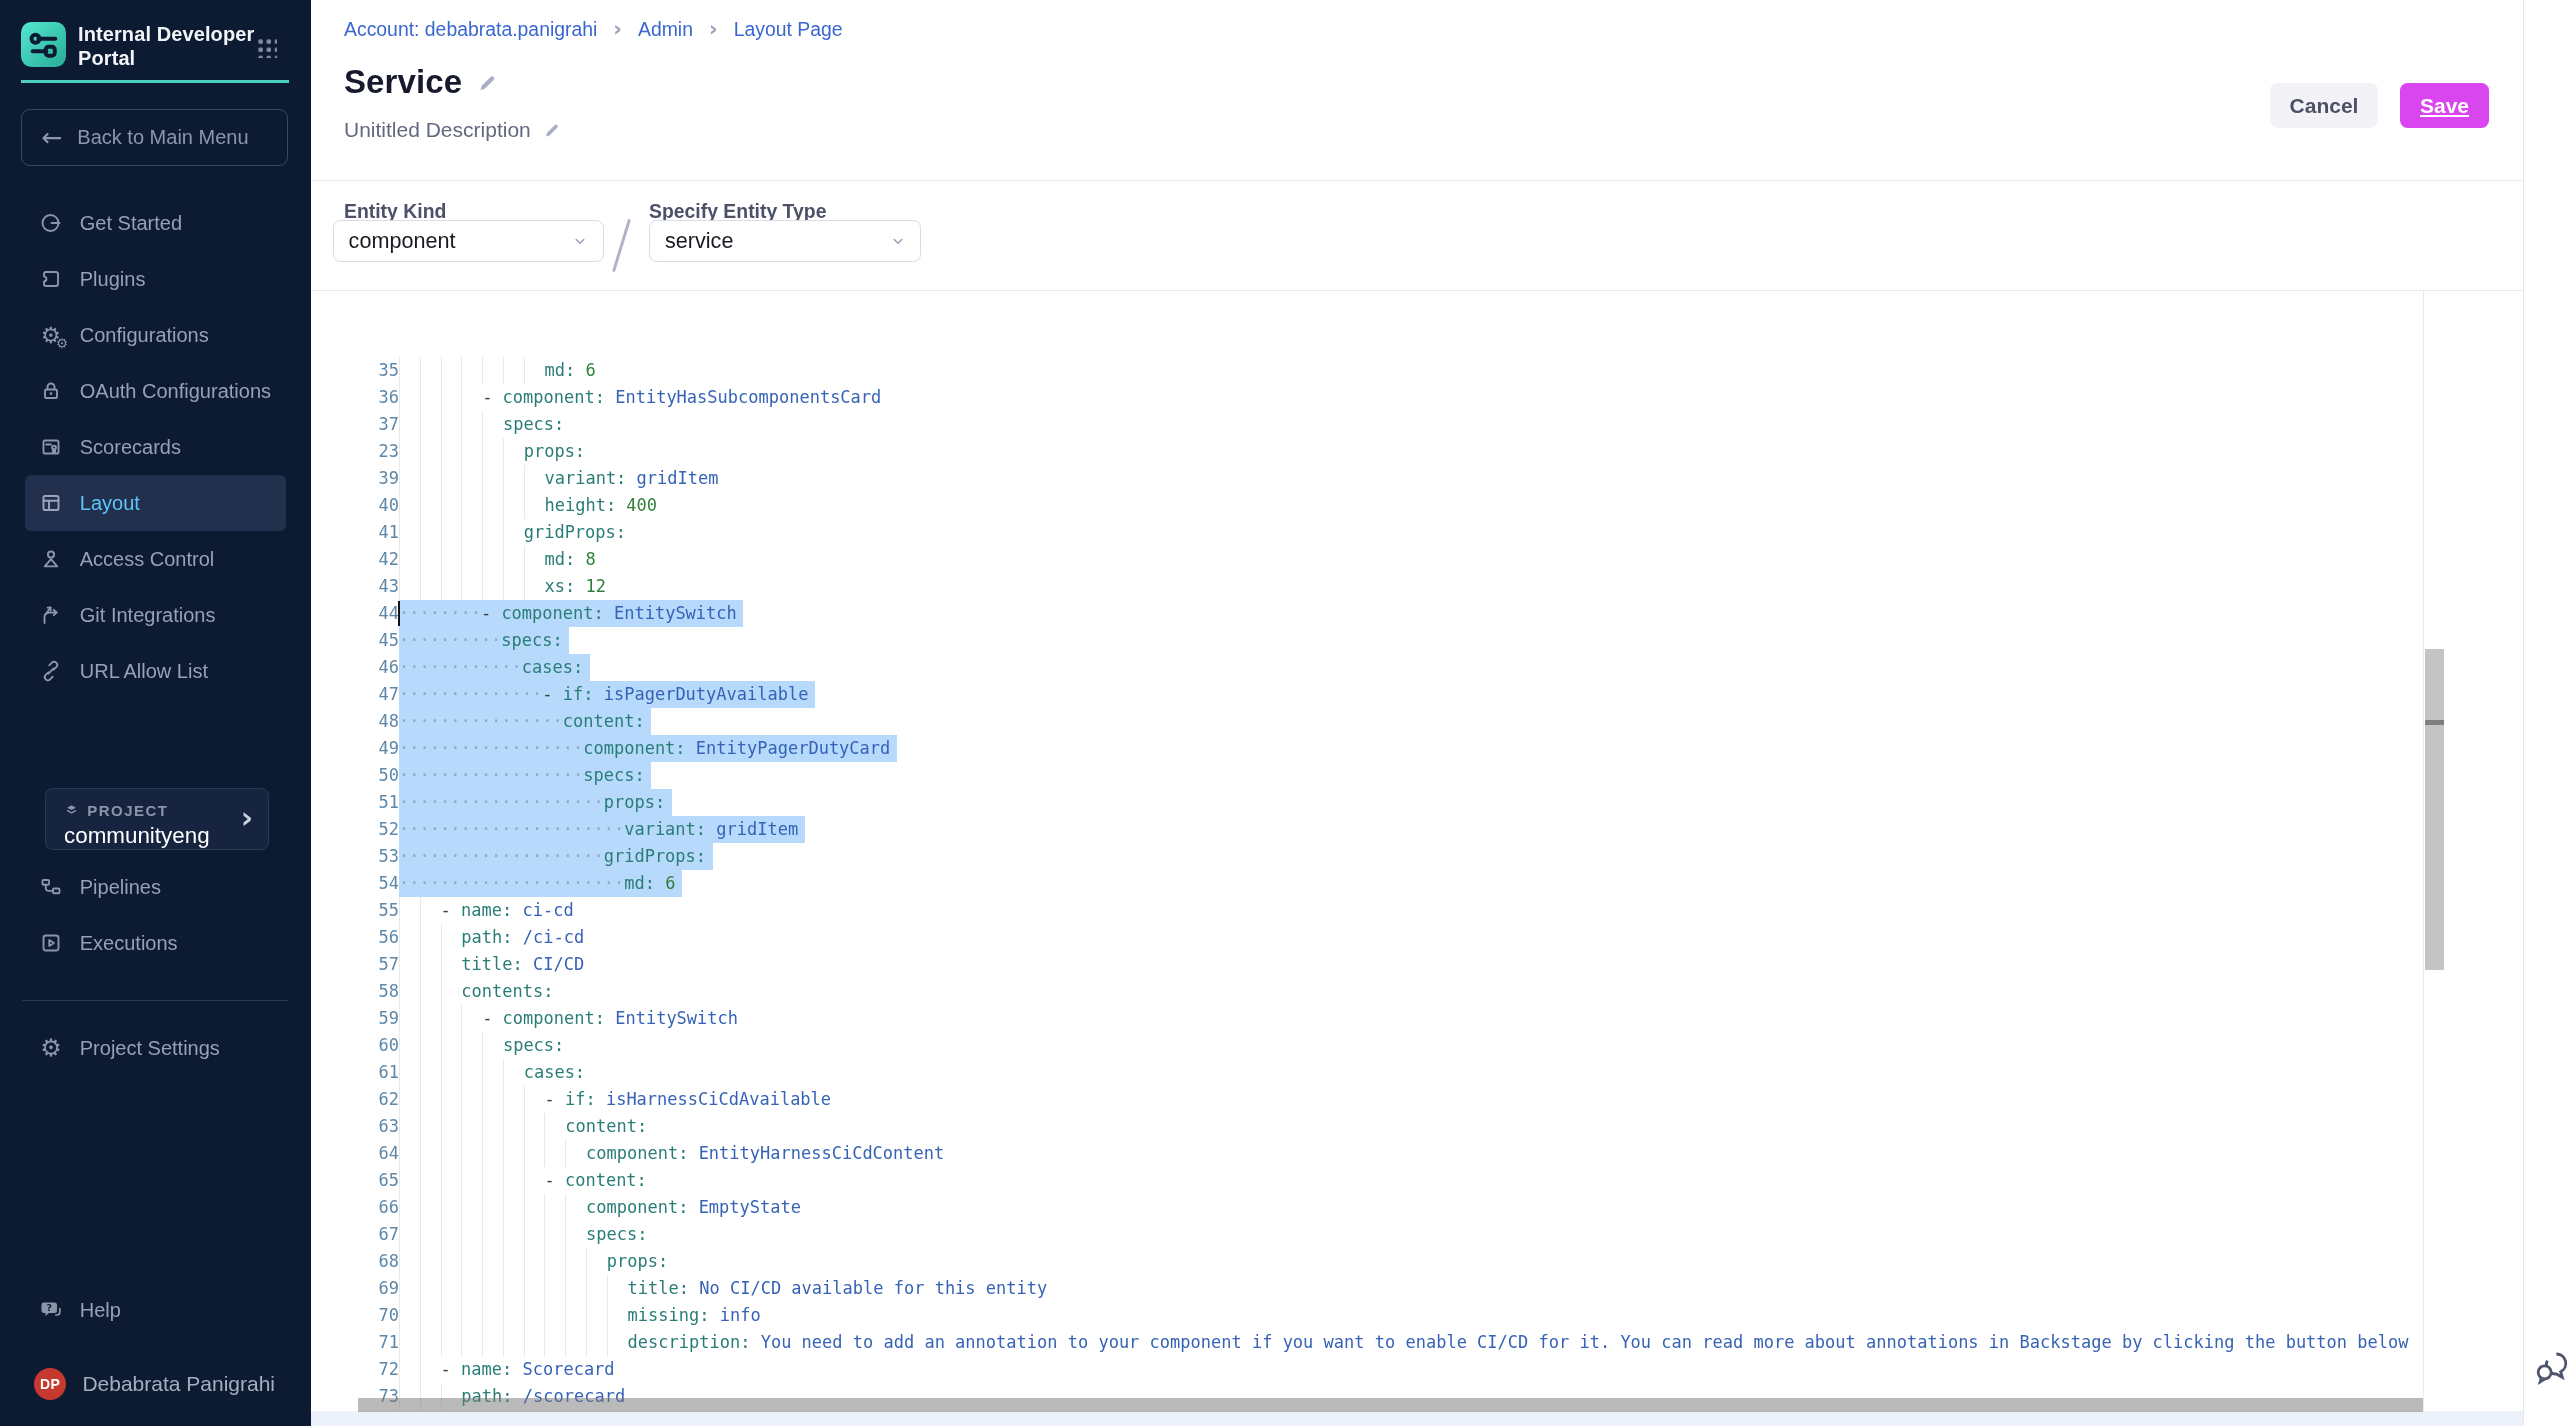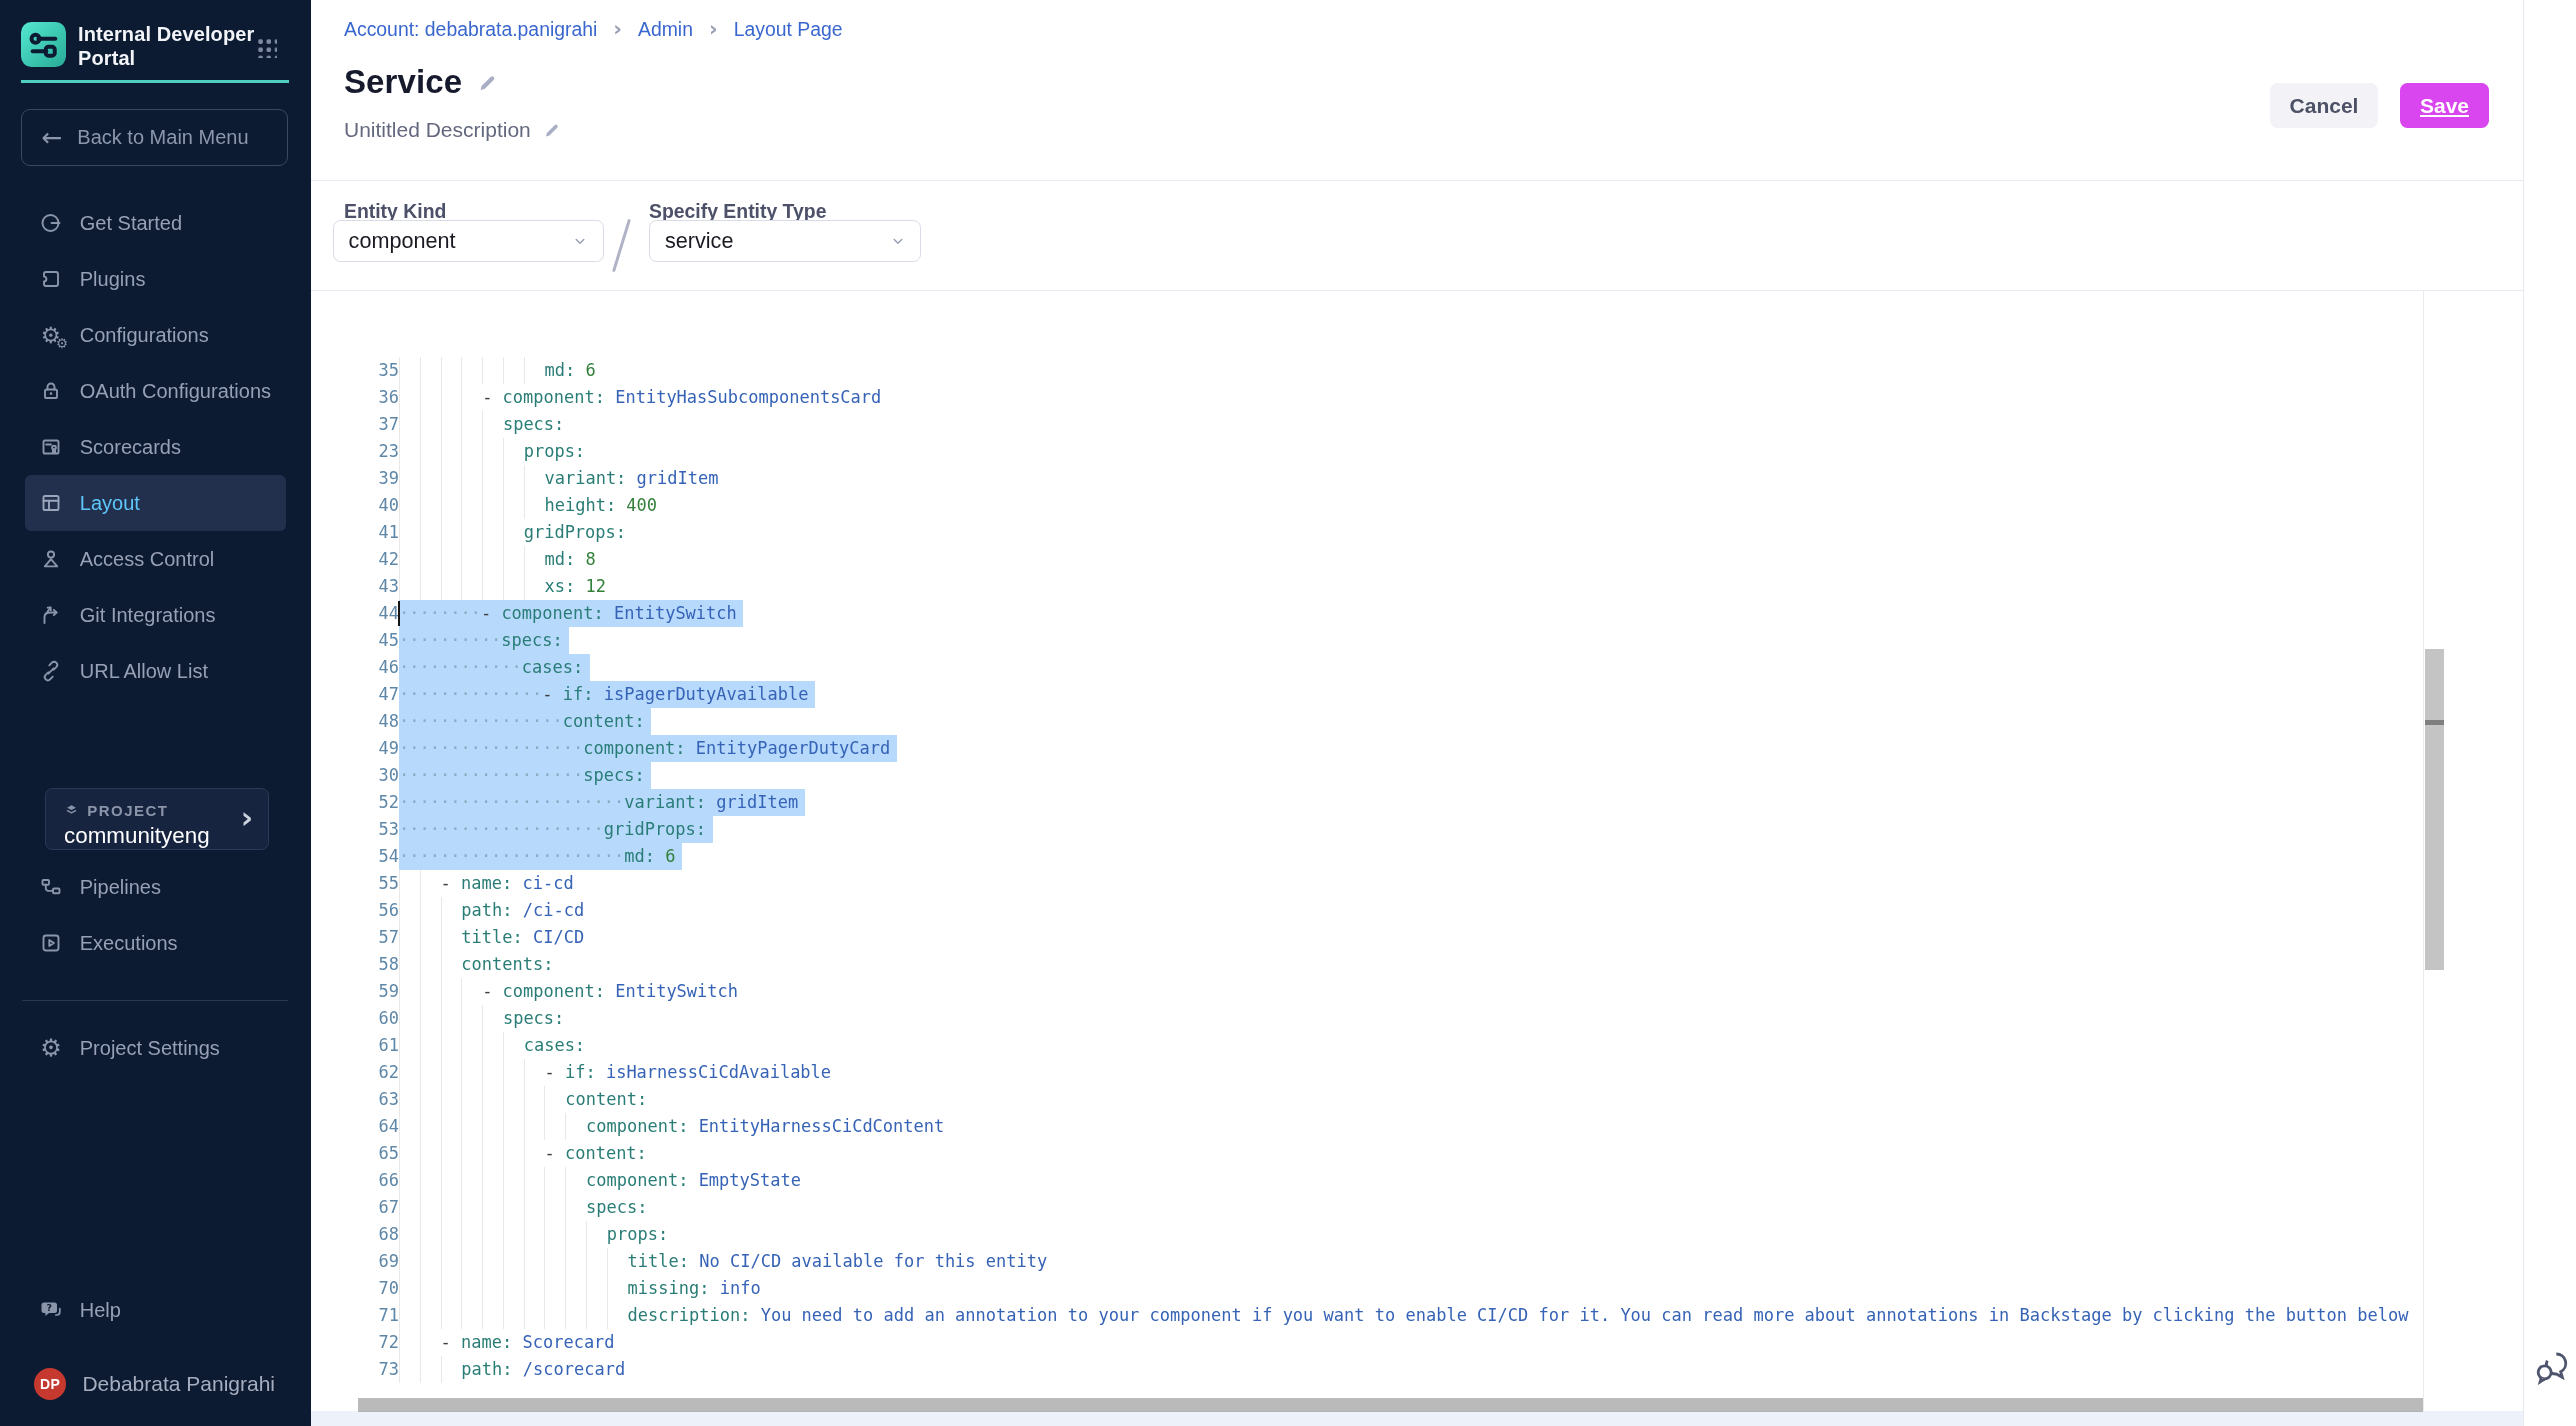--- a/index.html
+++ b/index.html
@@ -399,22 +399,26 @@
             </div>
             <div class="code-row">
               <span class="ln">48</span>
               <span class="linebox sel"><span class="wsdots">················</span><span class="key">content:</span></span>
             </div>
             <div class="code-row">
               <span class="ln">49</span>
               <span class="linebox sel"><span class="wsdots">··················</span><span class="key">component:</span><span class="v-str"> EntityPagerDutyCard</span></span>
             </div>
             <div class="code-row">
-              <span class="ln">30</span>
+              <span class="ln">50</span>
               <span class="linebox sel"><span class="wsdots">··················</span><span class="key">specs:</span></span>
+            </div>
+            <div class="code-row">
+              <span class="ln">51</span>
+              <span class="linebox sel"><span class="wsdots">····················</span><span class="key">props:</span></span>
             </div>
             <div class="code-row">
               <span class="ln">52</span>
               <span class="linebox sel"><span class="wsdots">······················</span><span class="key">variant:</span><span class="v-str"> gridItem</span></span>
             </div>
             <div class="code-row">
               <span class="ln">53</span>
               <span class="linebox sel"><span class="wsdots">····················</span><span class="key">gridProps:</span></span>
             </div>
             <div class="code-row">

